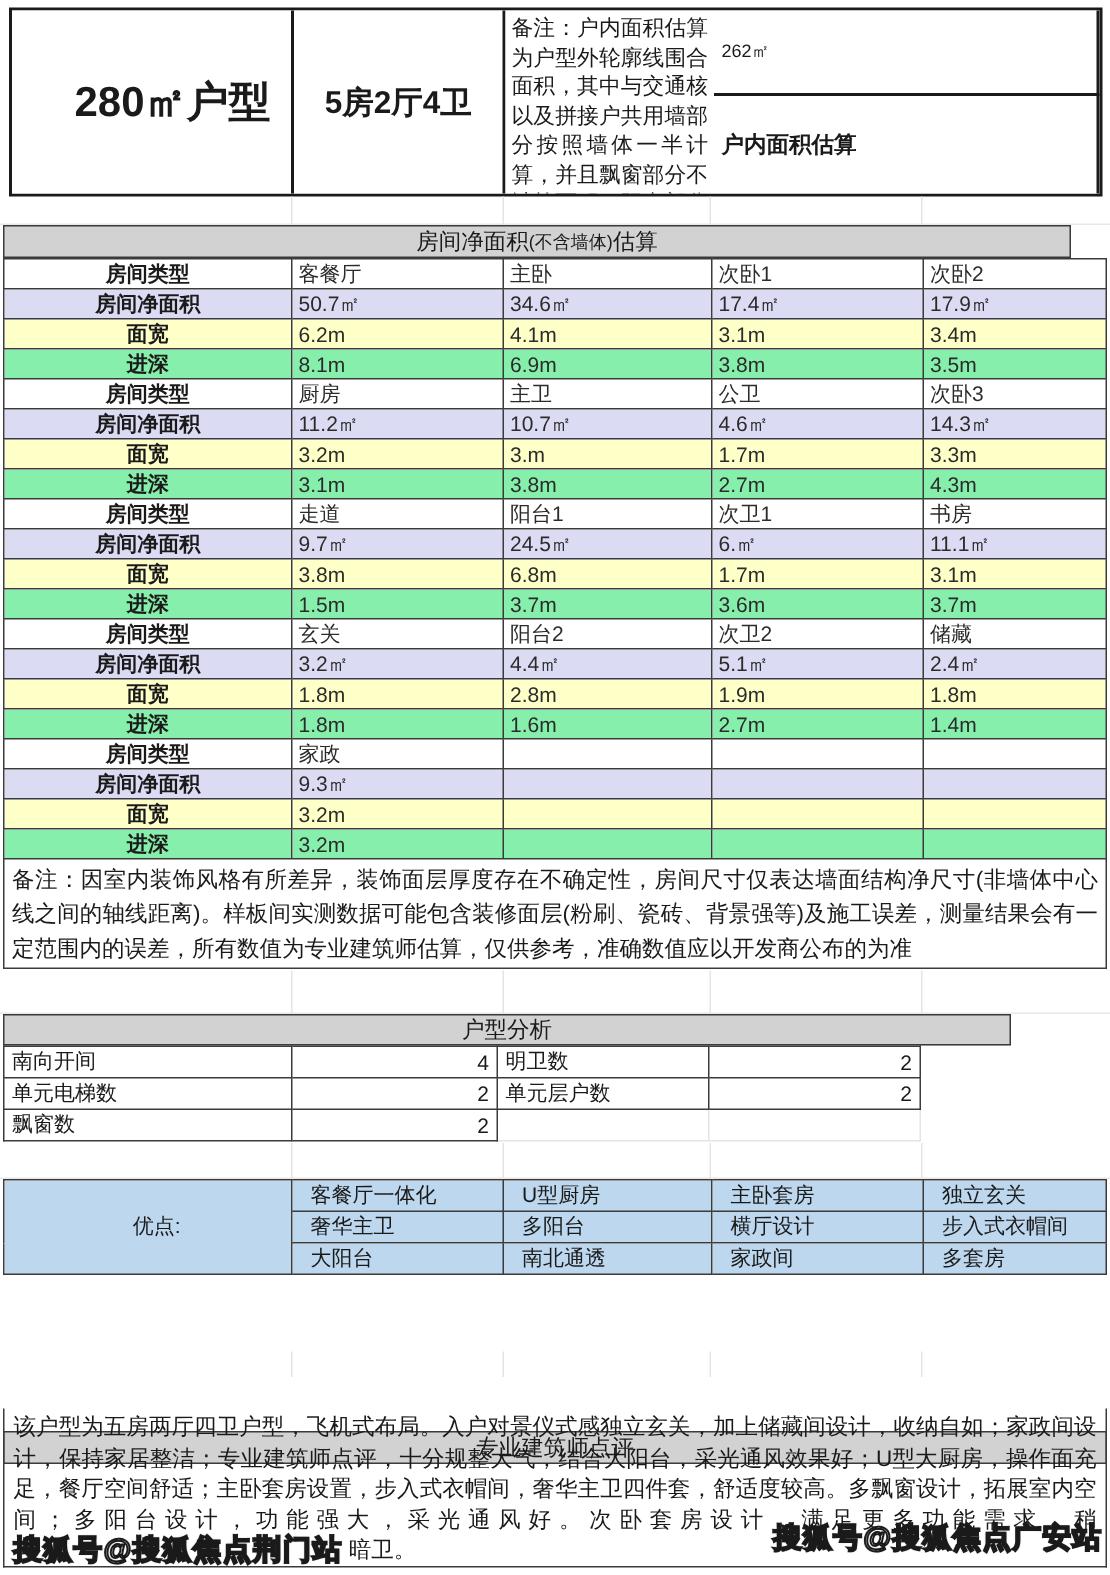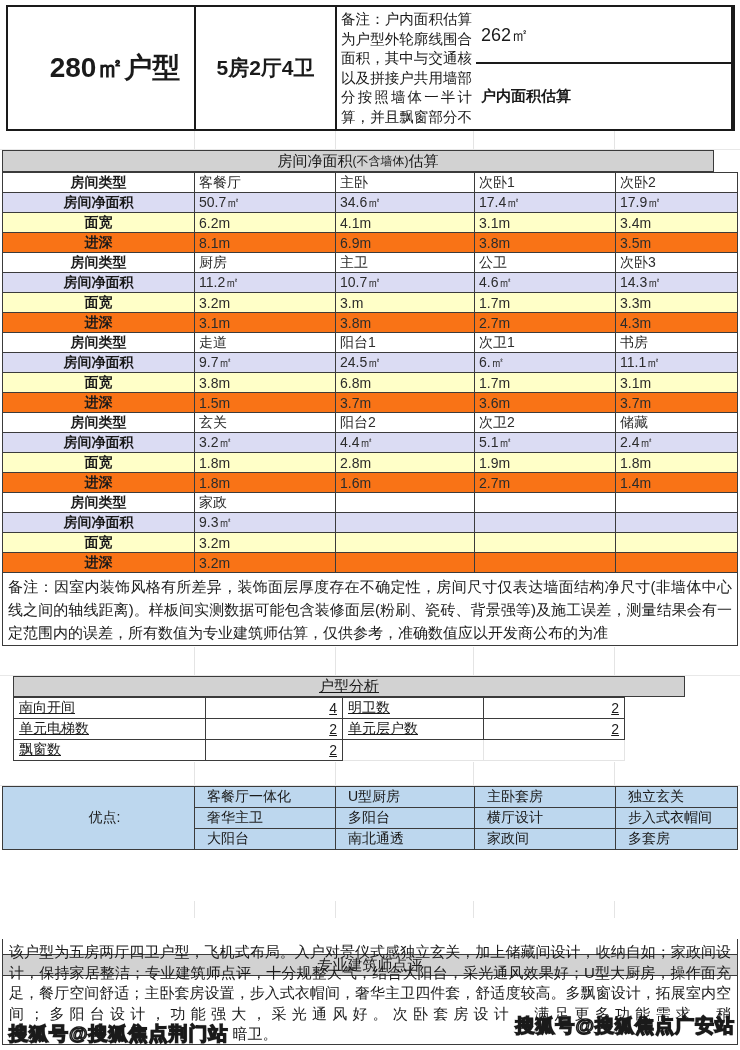--- a/index.html
+++ b/index.html
@@ -12,21 +12,21 @@
 
   
   #top-table { position:absolute; left:6px; top:5px; width:729px; height:126px;
                display:grid; grid-template-columns:188px 141px 139px 1fr;
                grid-template-rows:57px 1fr; border:2px solid #1a1a1a; }
   #top-table > div { border-right:2px solid #1a1a1a; border-bottom:2px solid #1a1a1a; background:#fff; }
   .tt-big { grid-row:1/3; display:flex; align-items:center; justify-content:center;
             font-size:28px; font-weight:700; border-bottom:none !important;padding-left:28px; }
   .tt-layout { grid-row:1/3; display:flex; align-items:center; justify-content:center;
                font-size:21px; font-weight:700; border-bottom:none !important; }
-  .tt-area { display:flex; align-items:center; padding-left:5px; font-size:18px; }
+  .tt-area { display:flex; align-items:center; padding-left:5px; font-size:12px; }
   .tt-arealabel { display:flex; align-items:center; padding-left:5px; font-size:15px; font-weight:700;
                   border-bottom:none !important; }
   .tt-note { grid-row:1/3; border-right:none !important; border-bottom:none !important;
              font-size:14.5px; line-height:19.5px; padding:3px 4px; overflow:hidden;
              text-align:justify; }
 
   
   .gap { position:absolute; left:0; width:740px; }
   .gap i { position:absolute; top:0; bottom:0; width:1px; background:#e4e4e4; }
   .gap em { position:absolute; left:0; right:0; height:1px; background:#e8e8e8; bottom:0; }
@@ -39,27 +39,27 @@
 
   #room-table { position:absolute; left:2px; top:150px; width:712px; }
   #room-table table { width:736px; }
   #room-table th, #room-table td { border:1px solid #3b3b3b; height:20px;
         font-size:14px; overflow:hidden; white-space:nowrap; }
   #room-table th { font-weight:700; text-align:center; }
   #room-table td { text-align:left; padding-left:4px; color:#2b2b2b; }
   tr.r-type  { background:#ffffff; }
   tr.r-area  { background:#dbdcf3; }
   tr.r-width { background:#ffffc8; }
-  tr.r-depth { background:#f97316; }
+  tr.r-depth { background:#86efac; }
 
   .noteblock { border:1px solid #3b3b3b; background:#fff; padding:2px 5px;
                font-size:15px; line-height:23px; overflow:hidden; text-align:justify; }
   #room-note { position:absolute; left:2px; top:572px; width:736px; height:74px; }
 
-  #analysis { position:absolute; left:13px; top:676px; width:672px;text-decoration:underline; }
+  #analysis { position:absolute; left:2px; top:676px; width:672px; }
   #analysis .bar { height:21px; }
   #analysis table { width:612px; }
   #analysis td { border:1px solid #3b3b3b; height:21px; font-size:14px; padding:0 5px;
                  overflow:hidden; white-space:nowrap; background:#fff; }
   #analysis td.num { text-align:right; }
   #analysis td.ghost { border-color:#e4e4e4; border-top-color:#3b3b3b; }
   #analysis td.ghost:first-of-type { border-left-color:#3b3b3b; }
 
   .pc-table td, .pc-table th { border:1px solid #3b3b3b; font-size:14px;
         overflow:hidden; white-space:nowrap; }

